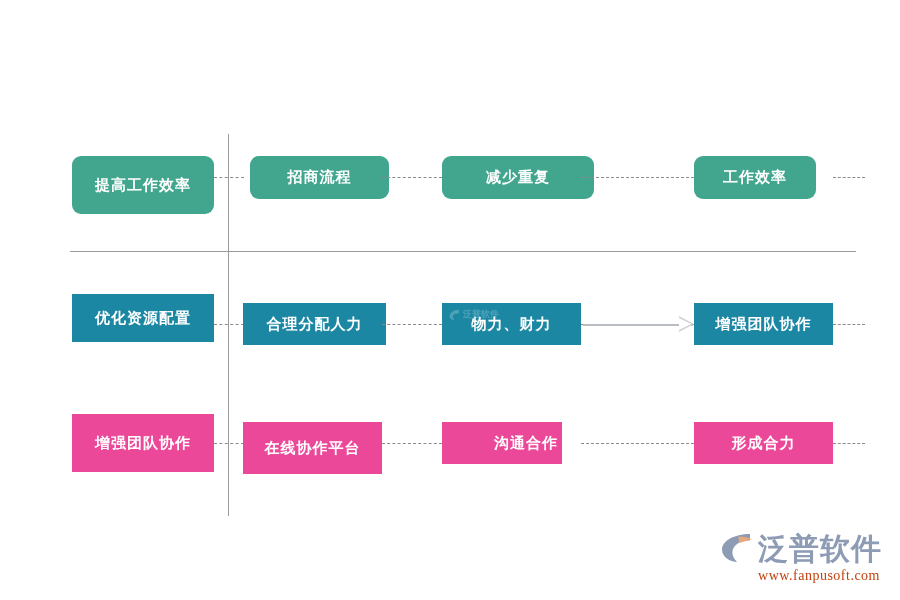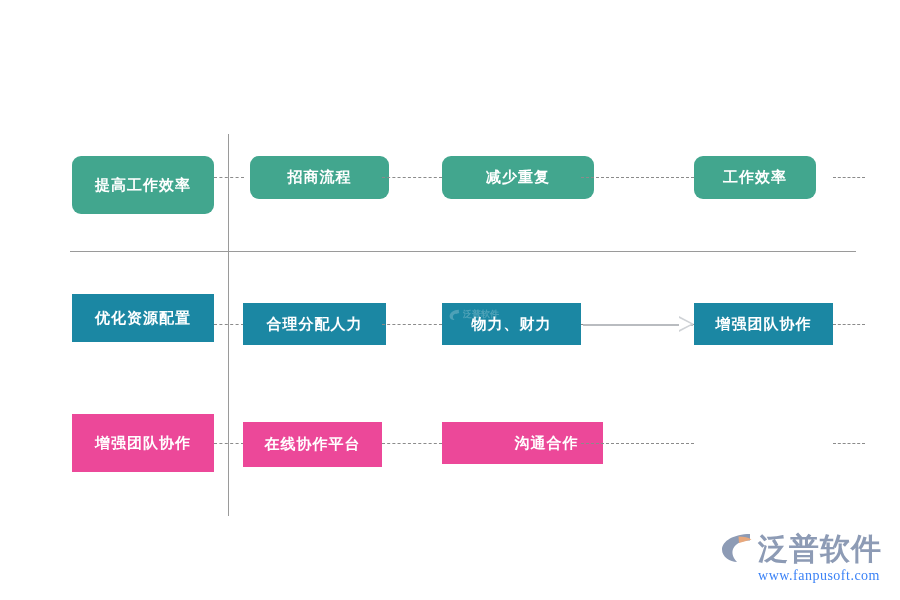--- a/index.html
+++ b/index.html
@@ -141,21 +141,21 @@
     font-family: "Liberation Serif", "DejaVu Serif", serif;
     font-size: 30px;
     font-weight: bold;
     color: #8d9bb5;
     letter-spacing: 1px;
     margin-left: 4px;
   }
   .brand-url {
     font-family: "Liberation Serif", "DejaVu Serif", serif;
     font-size: 14px;
-    color: #3b82f6;
+    color: #c2410c;
     letter-spacing: 0.5px;
     margin-top: -2px;
     margin-right: 2px;
   }
 </style>
 </head>
 <body>
 
 <div id="canvas">
 
@@ -222,32 +222,35 @@
   </div>
 
   <div class="dash" style="left:833px; top:324px; width:32px;"></div>
 
   <div class="box row-gray" style="left:72px; top:414px; width:142px; height:58px;">
     <span>增强团队协作</span>
   </div>
 
   <div class="dash" style="left:214px; top:443px; width:30px;"></div>
 
-  <div class="box row-gray" style="left:243px; top:422px; width:139px; height:45px;">
+  <div class="box row-gray" style="left:243px; top:422px; width:139px; height:52px;">
     <span>在线协作平台</span>
   </div>
 
   <div class="dash" style="left:382px; top:443px; width:60px;"></div>
 
-  <div class="box row-gray" style="left:442px; top:422px; width:161px; height:42px;padding-left:48px;">
+  <div class="box row-gray" style="left:442px; top:422px; width:120px; height:42px;padding-left:48px;">
     <span>沟通合作</span>
   </div>
 
   <div class="dash" style="left:581px; top:443px; width:113px;"></div>
 
+  <div class="box row-gray" style="left:694px; top:422px; width:139px; height:42px;">
+    <span>形成合力</span>
+  </div>
 
   <div class="dash" style="left:833px; top:443px; width:32px;"></div>
 
   <div id="brand-logo">
     <div class="brand-row">
       <span>
         <svg width="34" height="32" viewBox="0 0 34 32" aria-hidden="true">
           <path d="M30 2 C14 2 2 9 2 17.5 C2 25 10 30 17 30 C12 25 11 19 14.5 14.5 C18 10 24 8.5 30 8.5 Z" fill="#8d9bb5"></path>
           <path d="M18.5 4.5 C24 4.5 29 5.5 31.5 7.5 L19 11 Z" fill="#e8a87c"></path>
         </svg>

